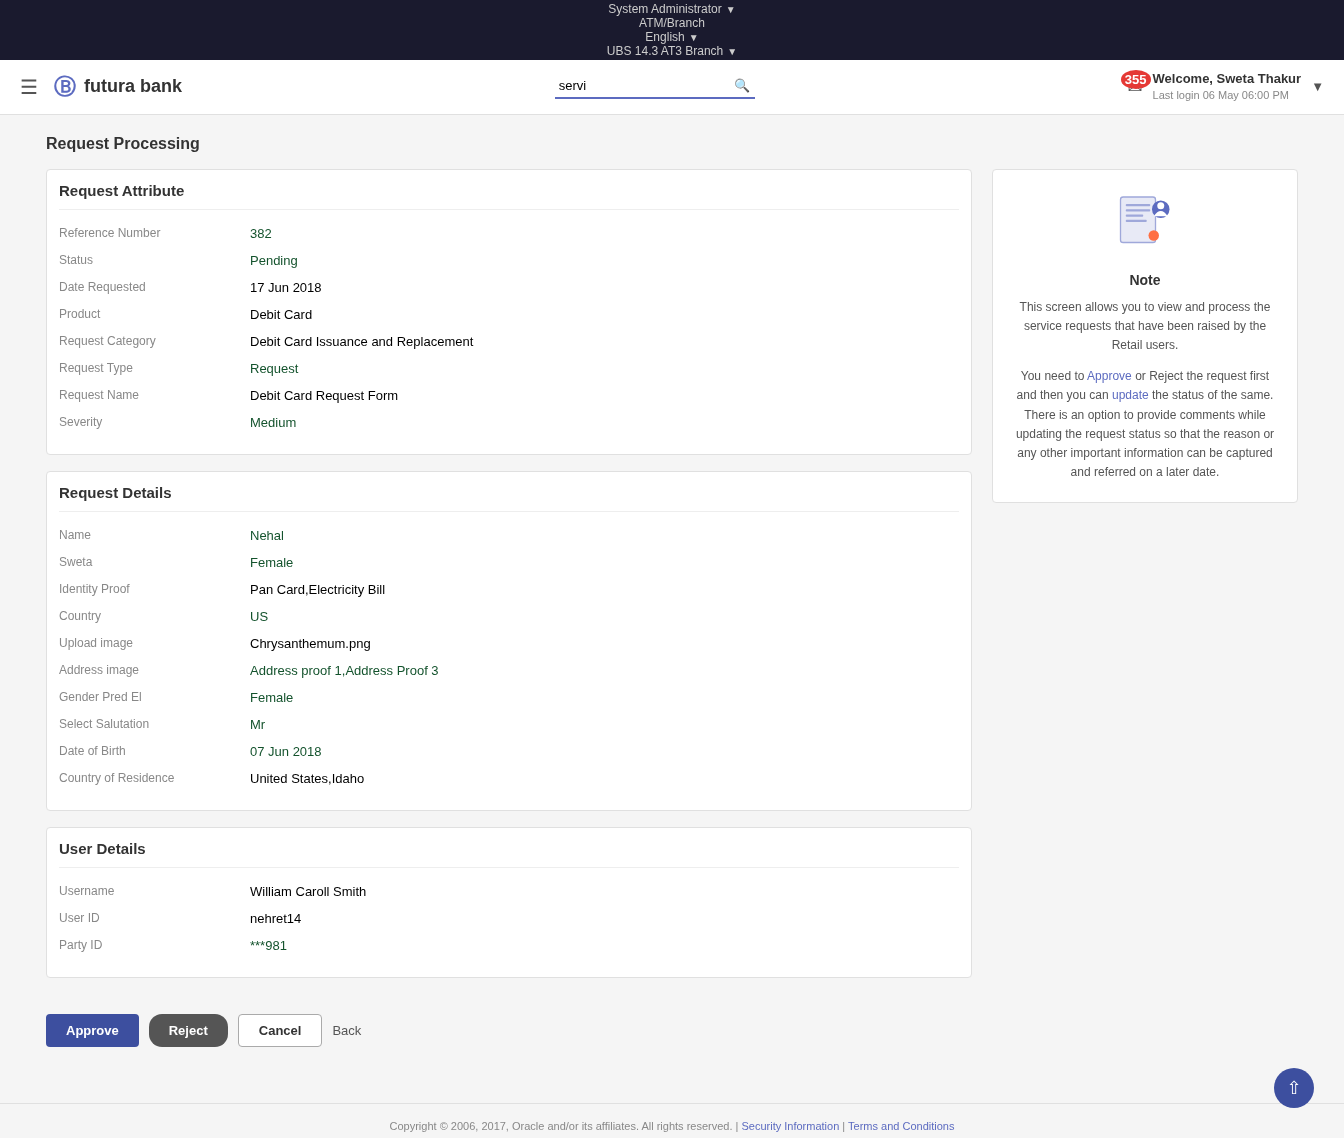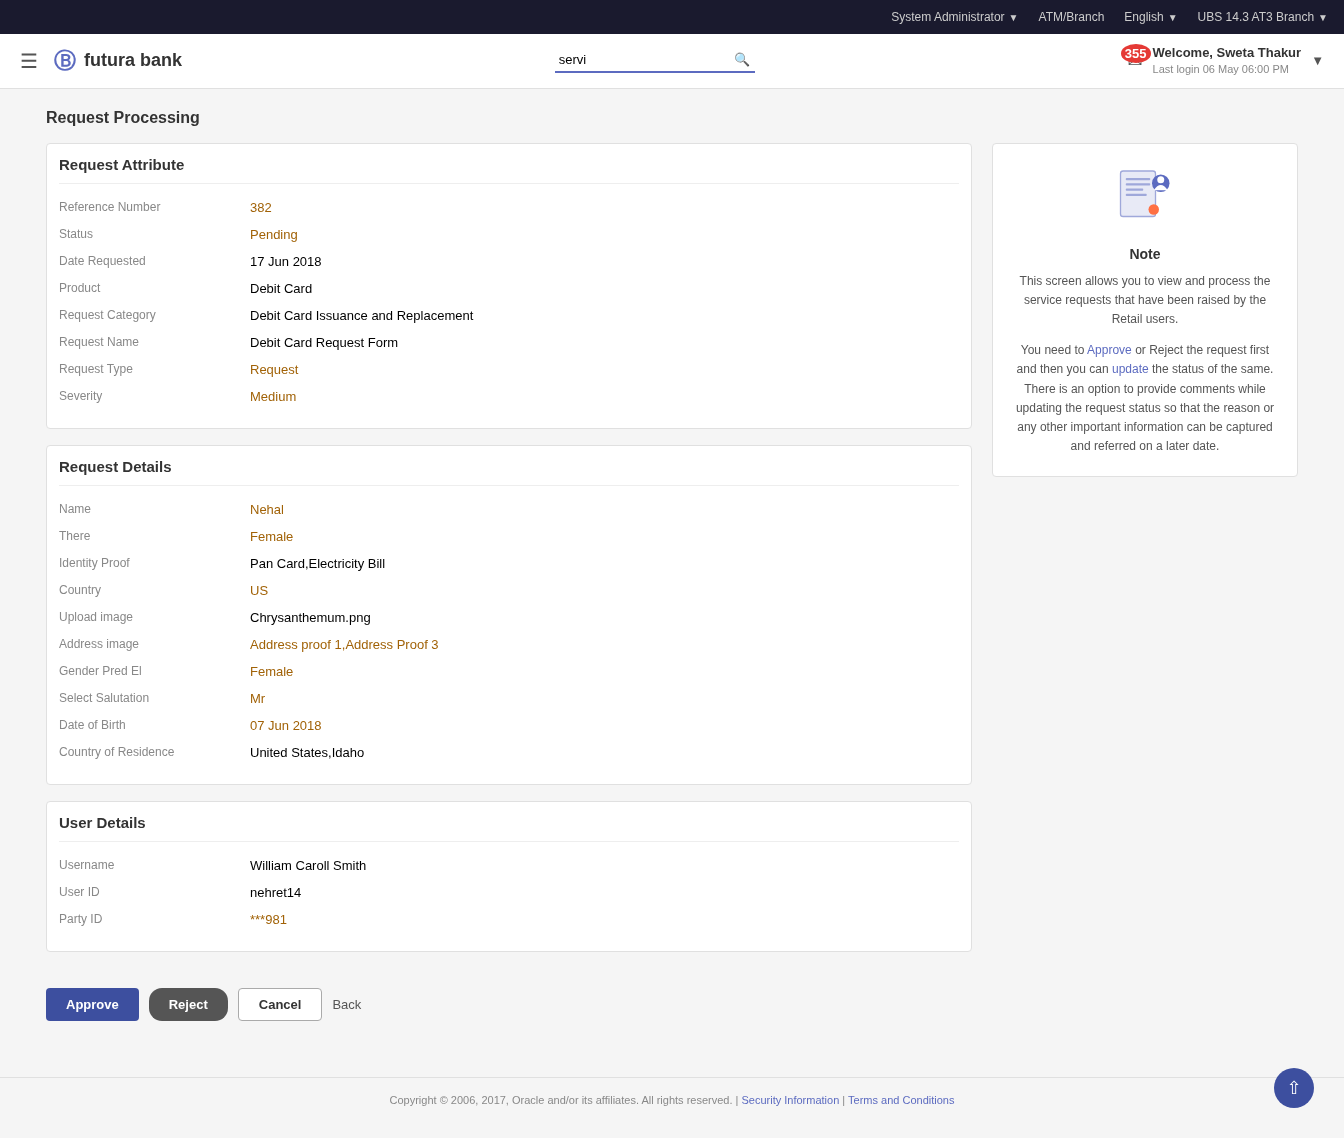--- a/index.html
+++ b/index.html
@@ -5,23 +5,23 @@
     * { box-sizing: border-box; margin: 0; padding: 0; }
     body { font-family: Arial, sans-serif; font-size: 13px; color: #333; background: #f5f5f5; }
 
     
     .top-bar {
       background: #1a1a2e;
       color: #ccc;
       display: flex;
       align-items: center;
       justify-content: flex-end;
-      padding: 10px 16px;
+      padding: 2px 16px;
       font-size: 12px;
-      gap: 20px;
+      flex-direction: column;
     }
     .top-bar-item { display: flex; align-items: center; gap: 4px; cursor: pointer; color: #ccc; }
     .top-bar-item .chevron { font-size: 10px; }
 
     
     .header {
       background: #fff;
       display: flex;
       align-items: center;
       padding: 10px 20px;
@@ -57,21 +57,21 @@
     .left-panel { flex: 1; }
     .right-panel { width: 306px; }
 
     
     .section { background: #fff; border: 1px solid #e0e0e0; border-radius: 4px; padding: 12px; margin-bottom: 16px; }
     .section-title { font-size: 15px; font-weight: 600; color: #333; margin-bottom: 16px; padding-bottom: 10px; border-bottom: 1px solid #eee; }
 
     
     .field-row { display: flex; margin-bottom: 12px; align-items: flex-start; gap: 11px; }
     .field-label { width: 180px; color: #888; font-size: 12px; flex-shrink: 0; }
-    .field-value { color: #a16207; font-size: 13px; }
+    .field-value { color: #14532d; font-size: 13px; }
     .field-value.link { color: #000000; }
 
     
     .note-panel {
       background: #fff; border: 1px solid #e0e0e0; border-radius: 4px;
       padding: 20px; text-align: center;
     }
     .note-icon-wrap { margin-bottom: 12px; display: flex; justify-content: center; }
     .note-title { font-size: 14px; font-weight: 600; margin-bottom: 10px; }
     .note-text { font-size: 12px; color: #555; line-height: 1.6; text-align: center; }
@@ -174,43 +174,43 @@
             </div>
             <div class="field-row">
               <div class="field-label">Product</div>
               <div class="field-value link">Debit Card</div>
             </div>
             <div class="field-row">
               <div class="field-label">Request Category</div>
               <div class="field-value link">Debit Card Issuance and Replacement</div>
             </div>
             <div class="field-row">
+              <div class="field-label">Request Type</div>
+              <div class="field-value">Request</div>
+            </div>
+            <div class="field-row">
               <div class="field-label">Request Name</div>
               <div class="field-value link">Debit Card Request Form</div>
-            </div>
-            <div class="field-row">
-              <div class="field-label">Request Type</div>
-              <div class="field-value">Request</div>
             </div>
             <div class="field-row">
               <div class="field-label">Severity</div>
               <div class="field-value">Medium</div>
             </div>
           </div>
       </div>
 
       <div class="section">
         <div class="section-title">Request Details</div>
         <div id="request-details-fields">
             <div class="field-row">
               <div class="field-label">Name</div>
               <div class="field-value">Nehal</div>
             </div>
             <div class="field-row">
-              <div class="field-label">There</div>
+              <div class="field-label">Sweta</div>
               <div class="field-value">Female</div>
             </div>
             <div class="field-row">
               <div class="field-label">Identity Proof</div>
               <div class="field-value link">Pan Card,Electricity Bill</div>
             </div>
             <div class="field-row">
               <div class="field-label">Country</div>
               <div class="field-value">US</div>
             </div>

